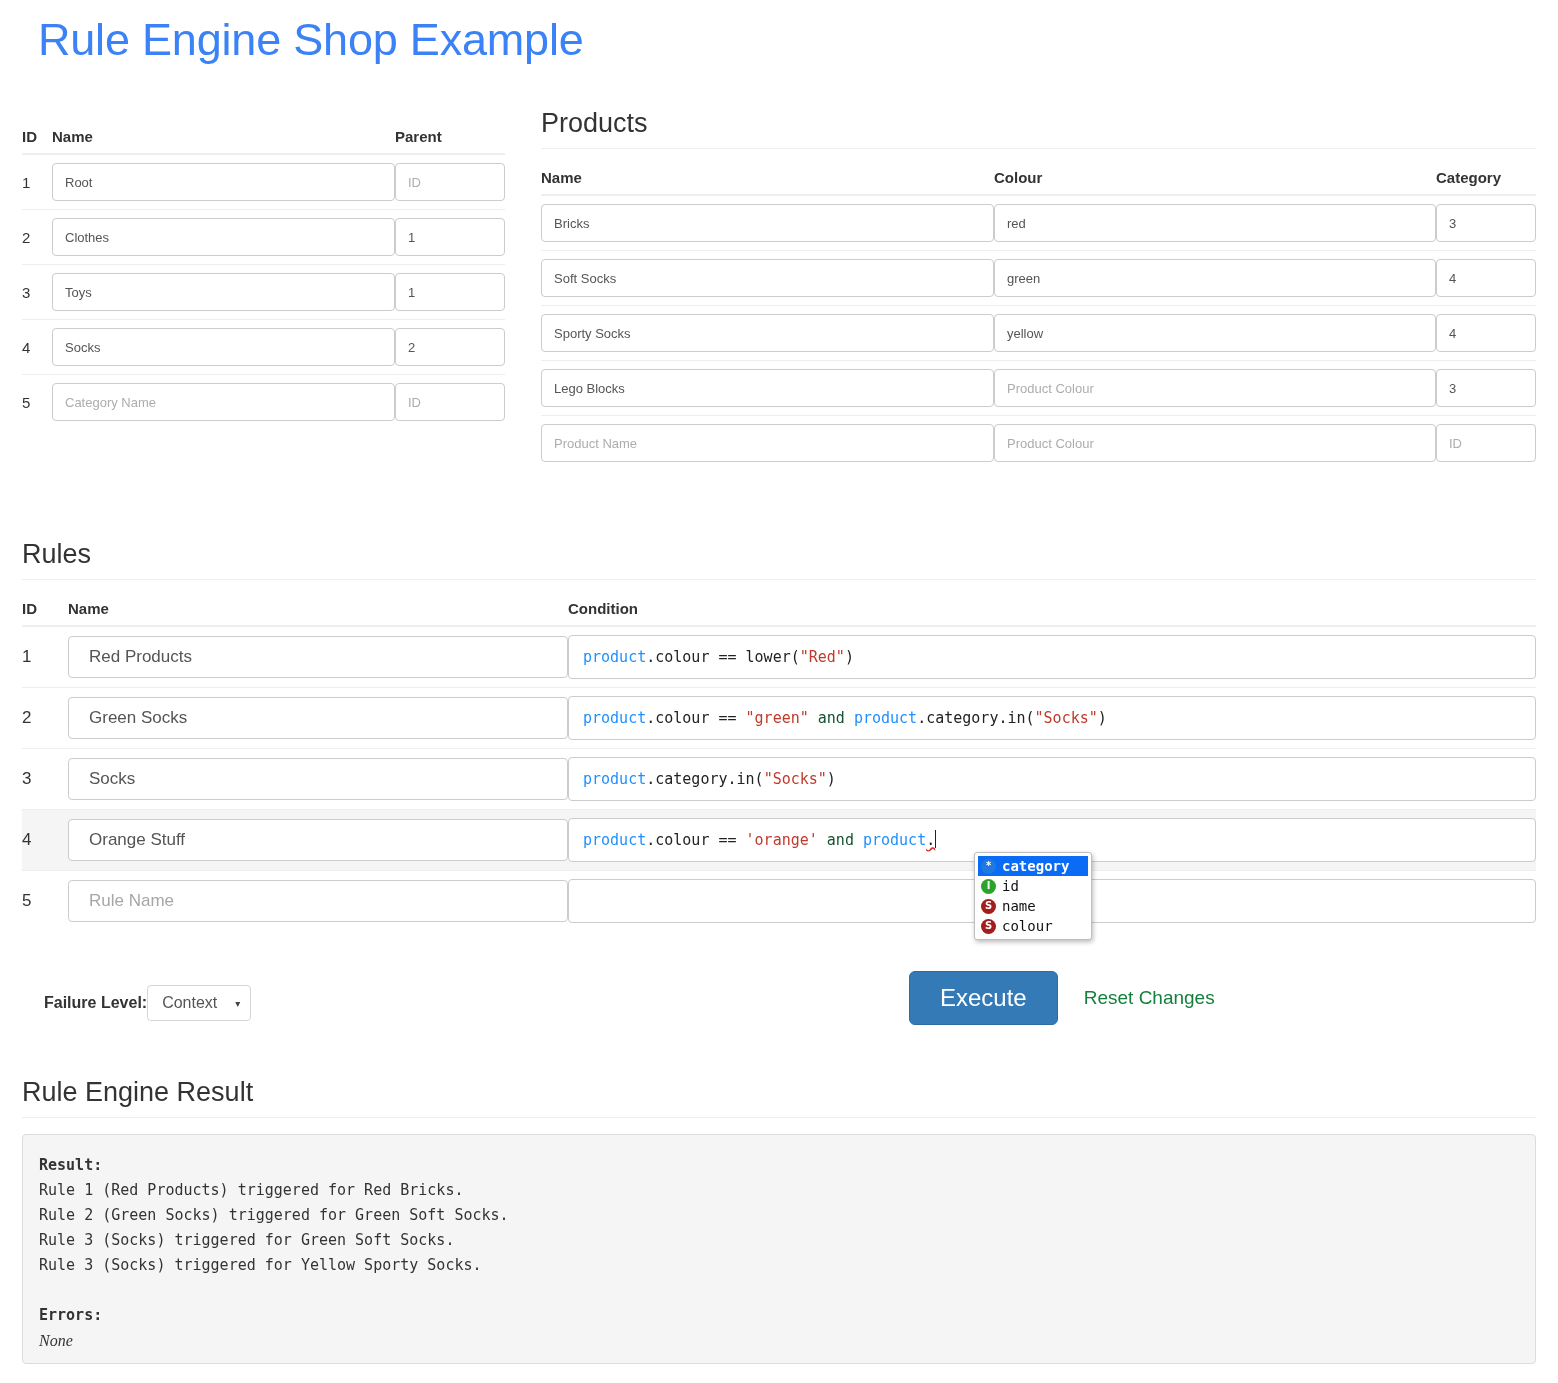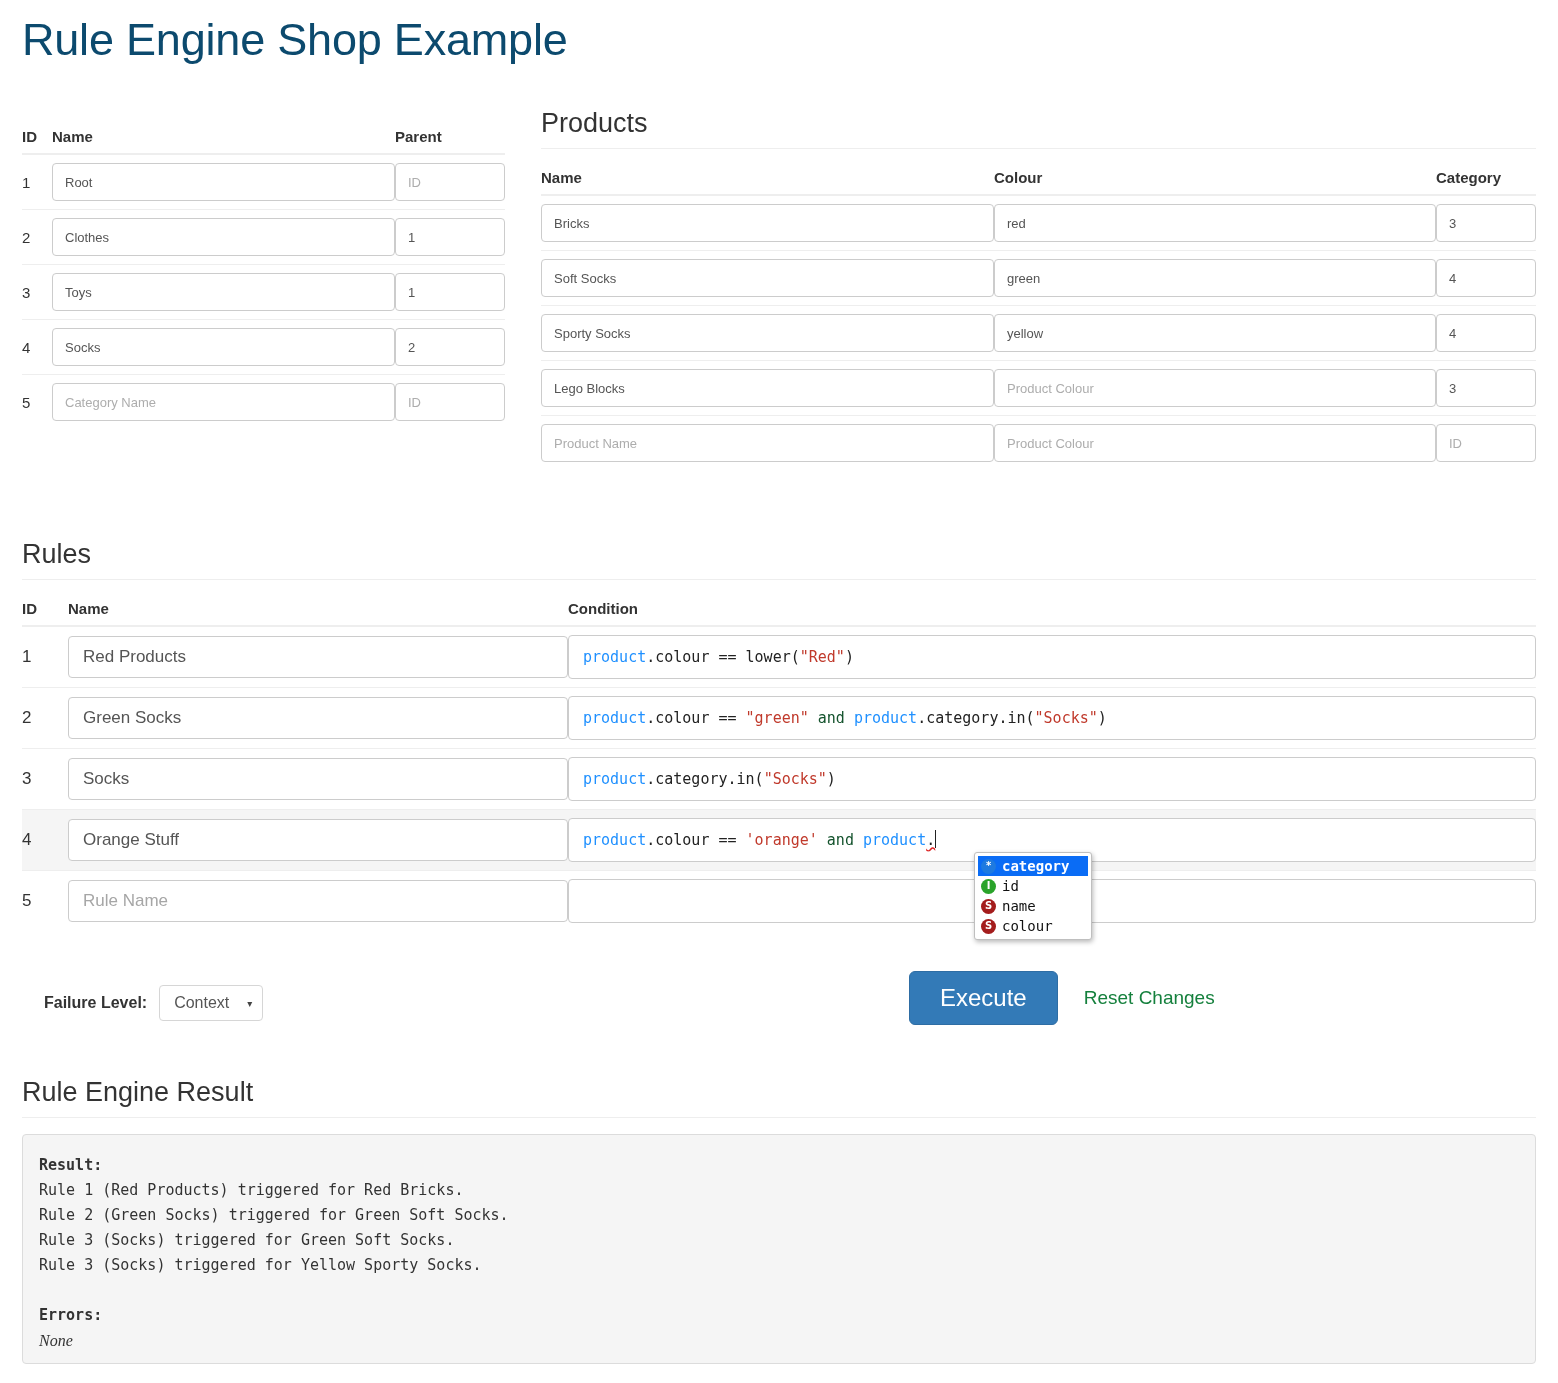--- a/index.html
+++ b/index.html
@@ -9,22 +9,22 @@
     font-family: "Liberation Sans", sans-serif;
     color: #333333;
   }
   body { width: 1558px; height: 1383px; position: relative; overflow: hidden; }
 
   .page { padding: 0 22px; }
 
   h1.app-title {
     font-size: 45px;
     font-weight: normal;
-    color: #0c4a6e;
-    margin: 14px 0 0 0;
+    color: #3b82f6;
+    margin: 14px 0 0 16px;
     letter-spacing: -0.2px;
   }
 
   h2.section-title {
     font-size: 27px;
     font-weight: normal;
     color: #333333;
     margin: 0 0 8px 0;
     padding-bottom: 9px;
     border-bottom: 1px solid #eeeeee;
@@ -119,21 +119,21 @@
     color: #333333;
     padding-left: 22px;
     padding-right: 0;
   }
   td.rule-name { width: 500px; padding-right: 22px; }
   td.rule-cond { padding-right: 22px; }
   input.rule-name-input {
     display: block;
     width: 100%;
     height: 42px;
-    padding: 6px 14px;
+    padding: 6px 20px;
     font-size: 17px;
     font-family: "Liberation Sans", sans-serif;
     color: #555555;
     background: #ffffff;
     border: 1px solid #cccccc;
     border-radius: 4px;
     outline: none;
   }
   input.rule-name-input::placeholder { color: #a6a6a6; opacity: 1; }
 
@@ -219,21 +219,20 @@
   .controls {
     position: relative;
     margin-top: 40px;
     height: 80px;
   }
   .failure-group {
     position: absolute;
     left: 22px; top: 14px;
     display: flex;
     align-items: center;
-    gap: 12px;
   }
   .failure-label {
     font-size: 16px;
     font-weight: bold;
     color: #333333;
   }
   .select-box {
     display: inline-flex;
     align-items: center;
     justify-content: space-between;

